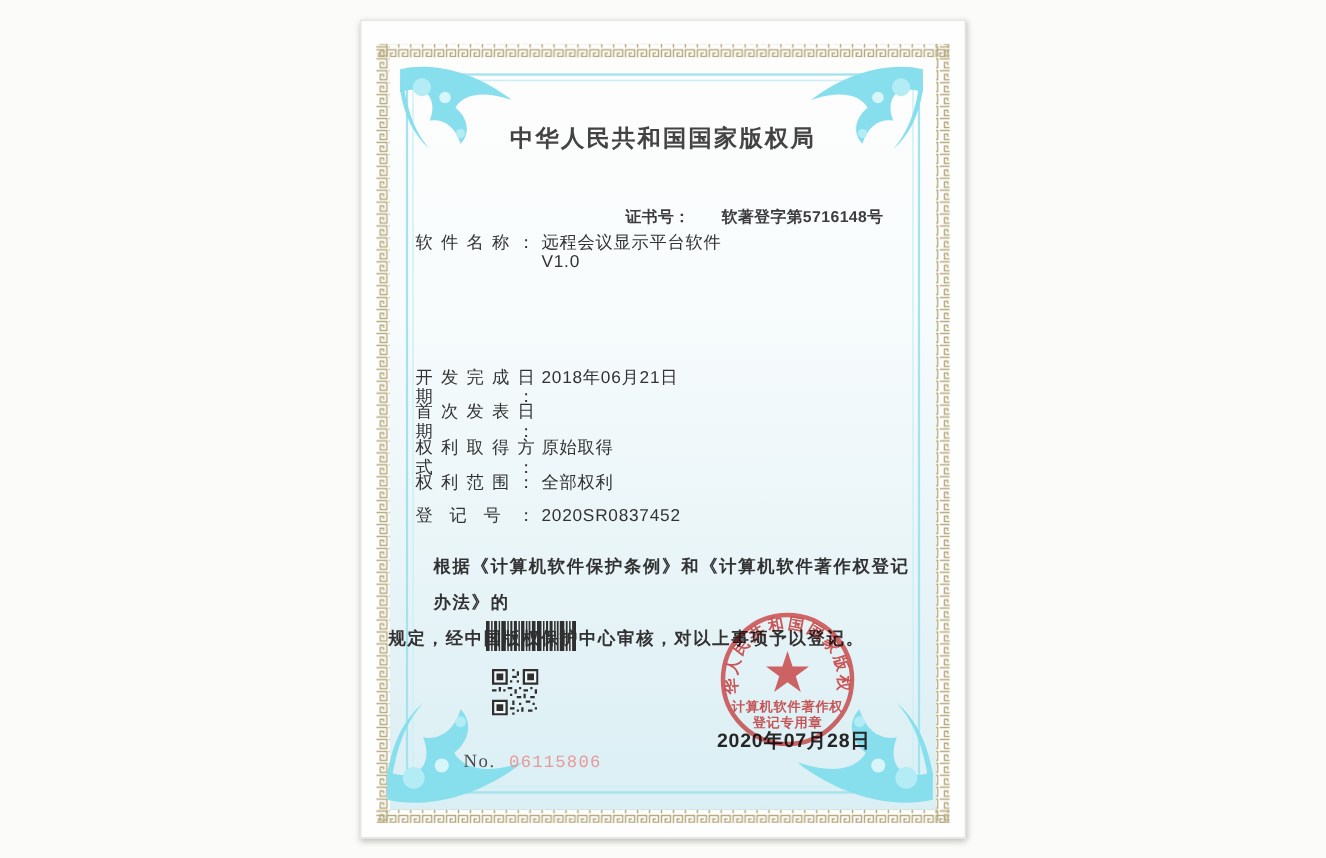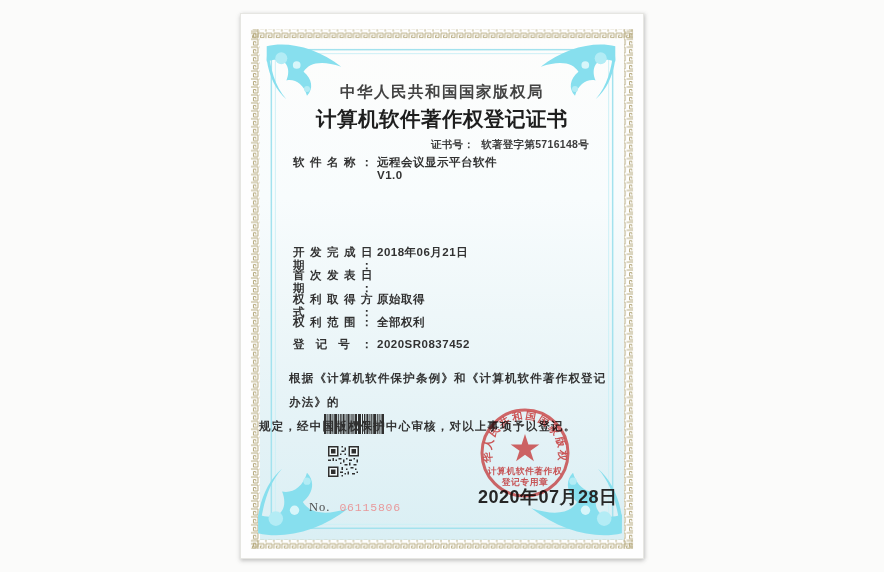--- a/index.html
+++ b/index.html
@@ -33,46 +33,46 @@
   }
   .cert-title{
     position:absolute; top:91px; left:0; width:100%;
     text-align:center;
     font-family:"Liberation Serif", serif;
     font-size:20.5px; font-weight:bold; letter-spacing:0.5px; color:#1e1e1e;
   }
   .certno{
     position:absolute; top:124px; right:54px;
     font-size:10.5px; font-weight:600; color:#3c3c3c; letter-spacing:.3px;
-    display:flex; gap:7px;
+    display:flex; gap:21px;
   }
   .row{
-    position:absolute; left:52px; display:flex; gap:4px;
-    font-size:11.5px; font-weight:700; color:#323232; letter-spacing:.5px;
+    position:absolute; left:36px; display:flex; gap:4px;
+    font-size:11.5px; font-weight:400; color:#323232; letter-spacing:.5px;
     line-height:13px;
   }
   .flabel{ width:80px; flex:none; text-align:justify; text-align-last:justify; }
   .fvalue span{ display:block; }
   .statement{
     position:absolute; left:18px; top:352px; width:360px;
     font-size:11.5px; font-weight:600; color:#323232;
     letter-spacing:1.2px; line-height:24px;
   }
   .statement .indent{ padding-left:30px; }
   .barcode{ position:absolute; left:83px; top:400px; width:60px; height:20px; }
   .qrcode{ position:absolute; left:87px; top:432px; width:31px; height:31px; }
   .serial{
     position:absolute; left:68px; top:471px;
     display:flex; gap:9px; align-items:baseline;
   }
   .serial .no{ font-family:"Liberation Serif", serif; font-size:12.5px; color:#4d4d4d; letter-spacing:1px;margin-top:15px; }
   .serial .num{ font-family:"Liberation Mono", monospace; font-size:11.5px; letter-spacing:.8px; color:#e8999b;text-align:center; }
   .issue-date{
     position:absolute; left:237px; top:471px;
-    font-size:18px; font-weight:bold; color:#262626; letter-spacing:.5px;
+    font-size:13px; font-weight:bold; color:#262626; letter-spacing:.5px;
   }
   .seal{
     position:absolute; left:229px; top:384px; width:110px; height:110px;
     mix-blend-mode:multiply; opacity:.92;
   }
 </style>
 </head>
 <body>
 
 <div class="stage">
@@ -128,21 +128,20 @@
       <g>
         <path d="M3,6 C28,0 62,8 90,30 C66,22 52,26 46,36 C56,44 58,56 50,64 C46,50 36,44 26,46 C32,32 26,16 3,24 Z" fill="#87dfee"></path>
         <path d="M4,8 C8,34 12,52 26,68 C14,58 6,42 3,22 Z" fill="#87dfee"></path>
         <circle cx="20" cy="20" r="7" fill="#b3ecf5"></circle>
         <circle cx="38" cy="28" r="4.5" fill="#d8f6fa"></circle>
         <circle cx="50" cy="56" r="3.5" fill="#b3ecf5"></circle>
       </g>
     </svg>
 
     <div class="authority">中华人民共和国国家版权局</div>
-    <div class="cert-title">计算机软件著作权登记证书</div>
     <div class="certno">
       <span>证书号：</span>
       <span>软著登字第5716148号</span>
     </div>
 
     <div class="row" style="top:142px">
       <span class="flabel">软件名称：</span>
       <span class="fvalue">
         <span>远程会议显示平台软件</span>
         <span>V1.0</span>

